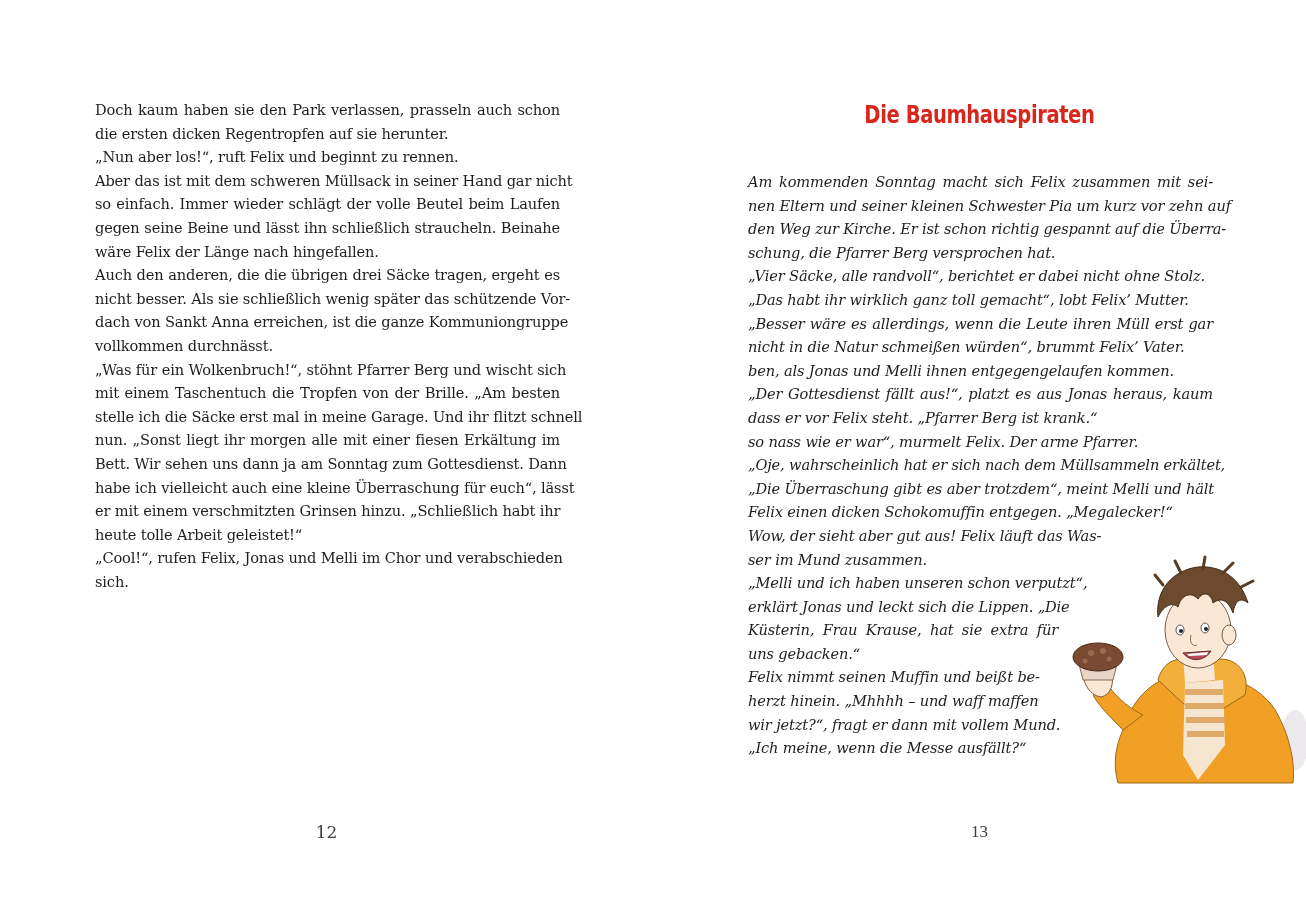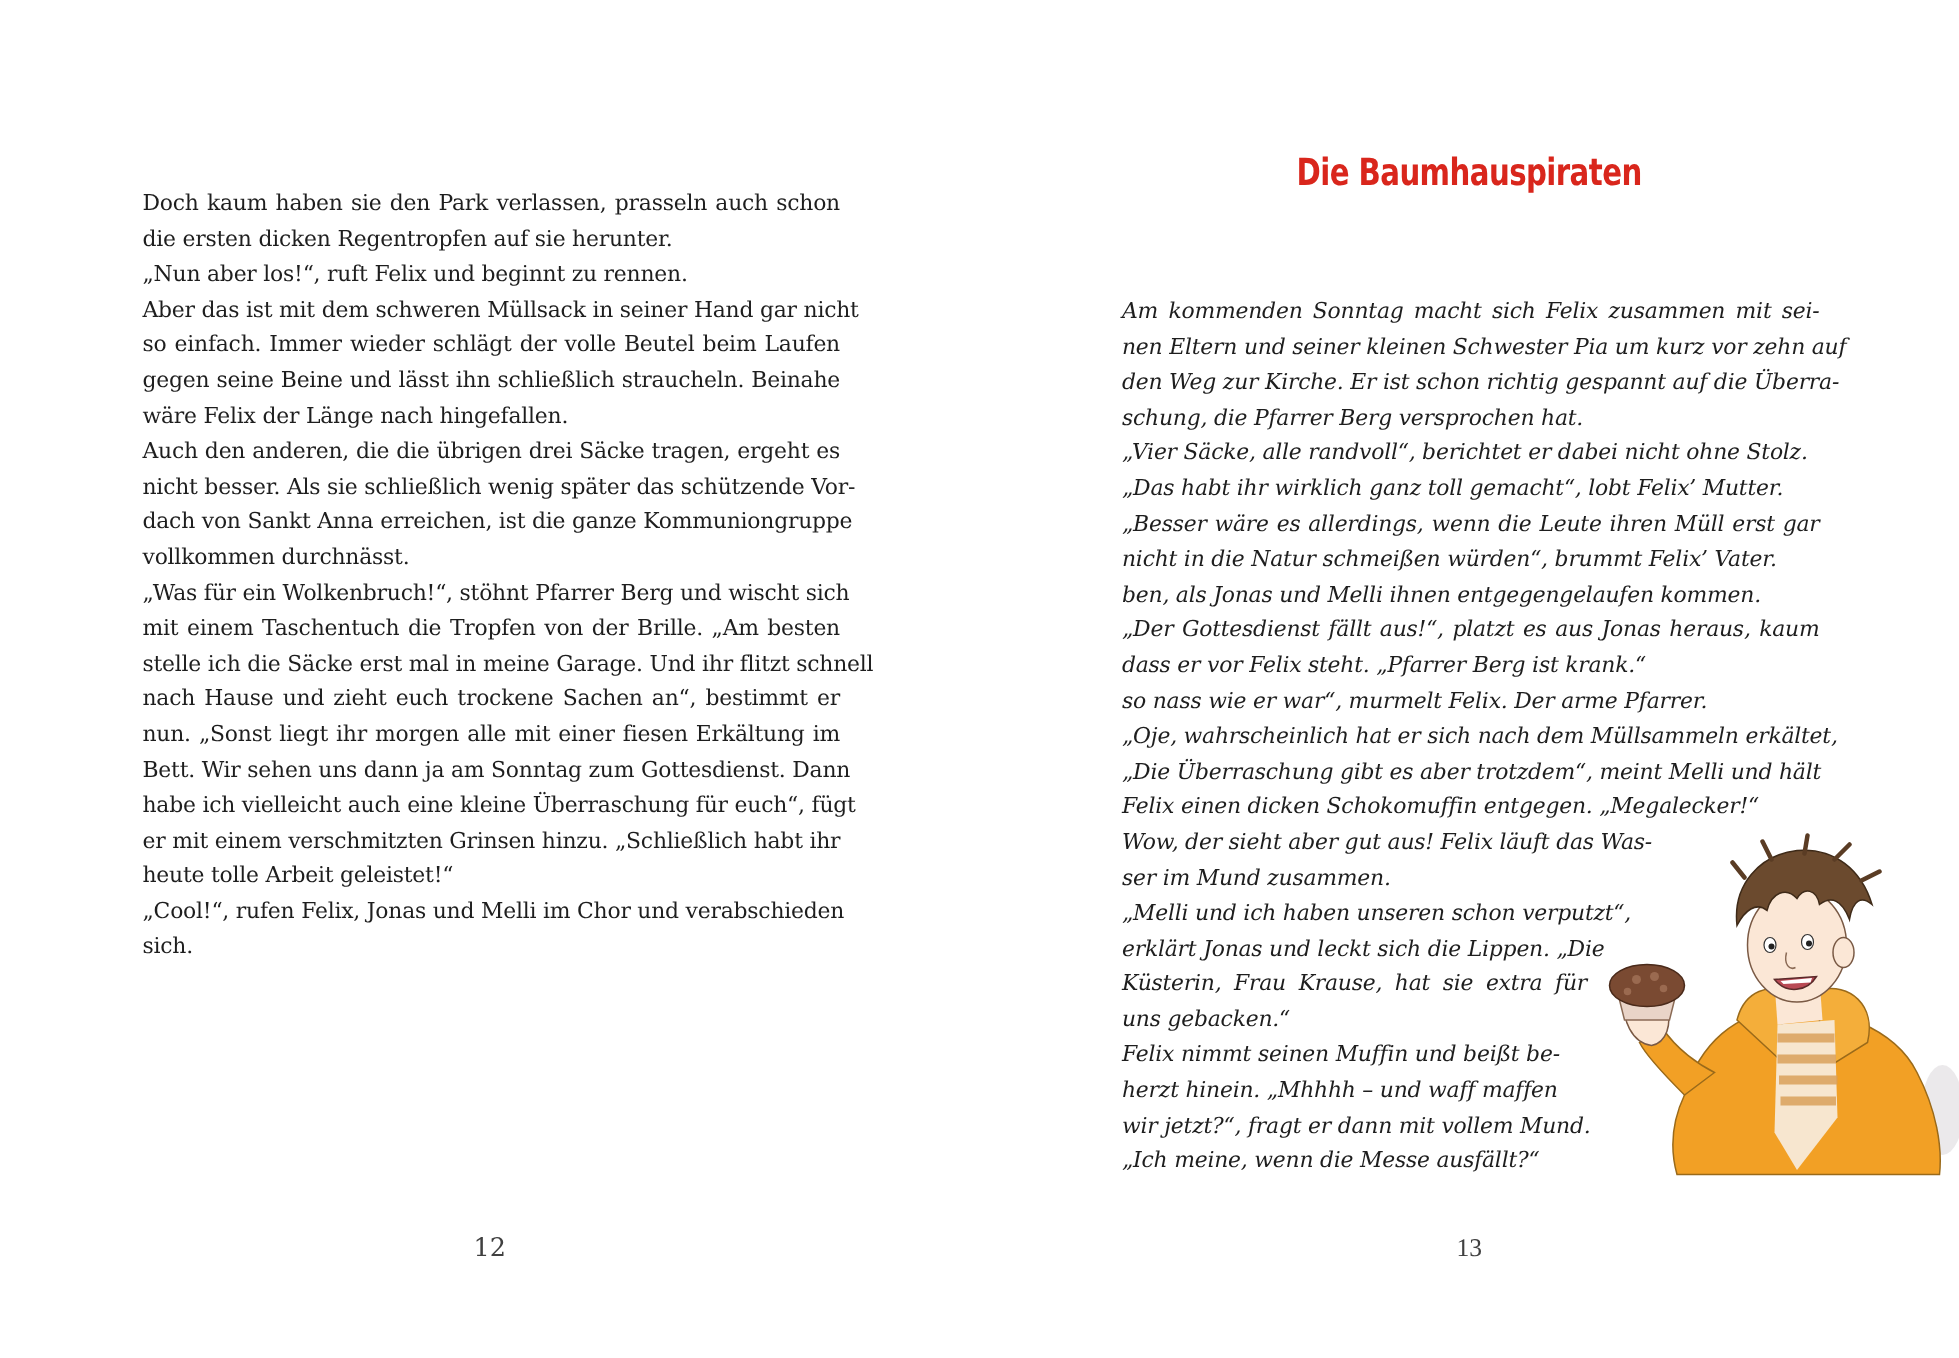--- a/index.html
+++ b/index.html
@@ -22,21 +22,20 @@
     }
     .page-left { left: 0; width: 653px; }
     .page-right { left: 653px; width: 653px; }
 
     .text-block {
       position: absolute;
       font-size: 14.6px;
       line-height: 23.6px;
       text-align: justify;
       letter-spacing: -0.15px;
-      margin-top: 26px;
     }
     .page-left .text-block {
       left: 95px;
       top: 98px;
       width: 465px;
     }
     .page-right .text-block {
       left: 95px;
       top: 170px;
       width: 465px;
@@ -107,24 +106,23 @@
     <span class="line">so einfach. Immer wieder schlägt der volle Beutel beim Laufen</span>
     <span class="line">gegen seine Beine und lässt ihn schließlich straucheln. Beinahe</span>
     <span class="line last">wäre Felix der Länge nach hingefallen.</span>
     <span class="line">Auch den anderen, die die übrigen drei Säcke tragen, ergeht es</span>
     <span class="line">nicht besser. Als sie schließlich wenig später das schützende Vor-</span>
     <span class="line">dach von Sankt Anna erreichen, ist die ganze Kommuniongruppe</span>
     <span class="line last">vollkommen durchnässt.</span>
     <span class="line">„Was für ein Wolkenbruch!“, stöhnt Pfarrer Berg und wischt sich</span>
     <span class="line">mit einem Taschentuch die Tropfen von der Brille. „Am besten</span>
     <span class="line">stelle ich die Säcke erst mal in meine Garage. Und ihr flitzt schnell</span>
-    <span class="line">nach Hause und zieht euch trockene Sachen an“, bestimmt er</span>
     <span class="line">nun. „Sonst liegt ihr morgen alle mit einer fiesen Erkältung im</span>
     <span class="line">Bett. Wir sehen uns dann ja am Sonntag zum Gottesdienst. Dann</span>
-    <span class="line">habe ich vielleicht auch eine kleine Überraschung für euch“, fügt</span>
+    <span class="line">habe ich vielleicht auch eine kleine Überraschung für euch“, lässt</span>
     <span class="line">er mit einem verschmitzten Grinsen hinzu. „Schließlich habt ihr</span>
     <span class="line last">heute tolle Arbeit geleistet!“</span>
     <span class="line">„Cool!“, rufen Felix, Jonas und Melli im Chor und verabschieden</span>
     <span class="line last">sich.</span>
   </div>
   <div class="page-number">12</div>
 </div>
 
 <div class="page page-right">
   <div class="chapter-title">Die Baumhauspiraten</div>

